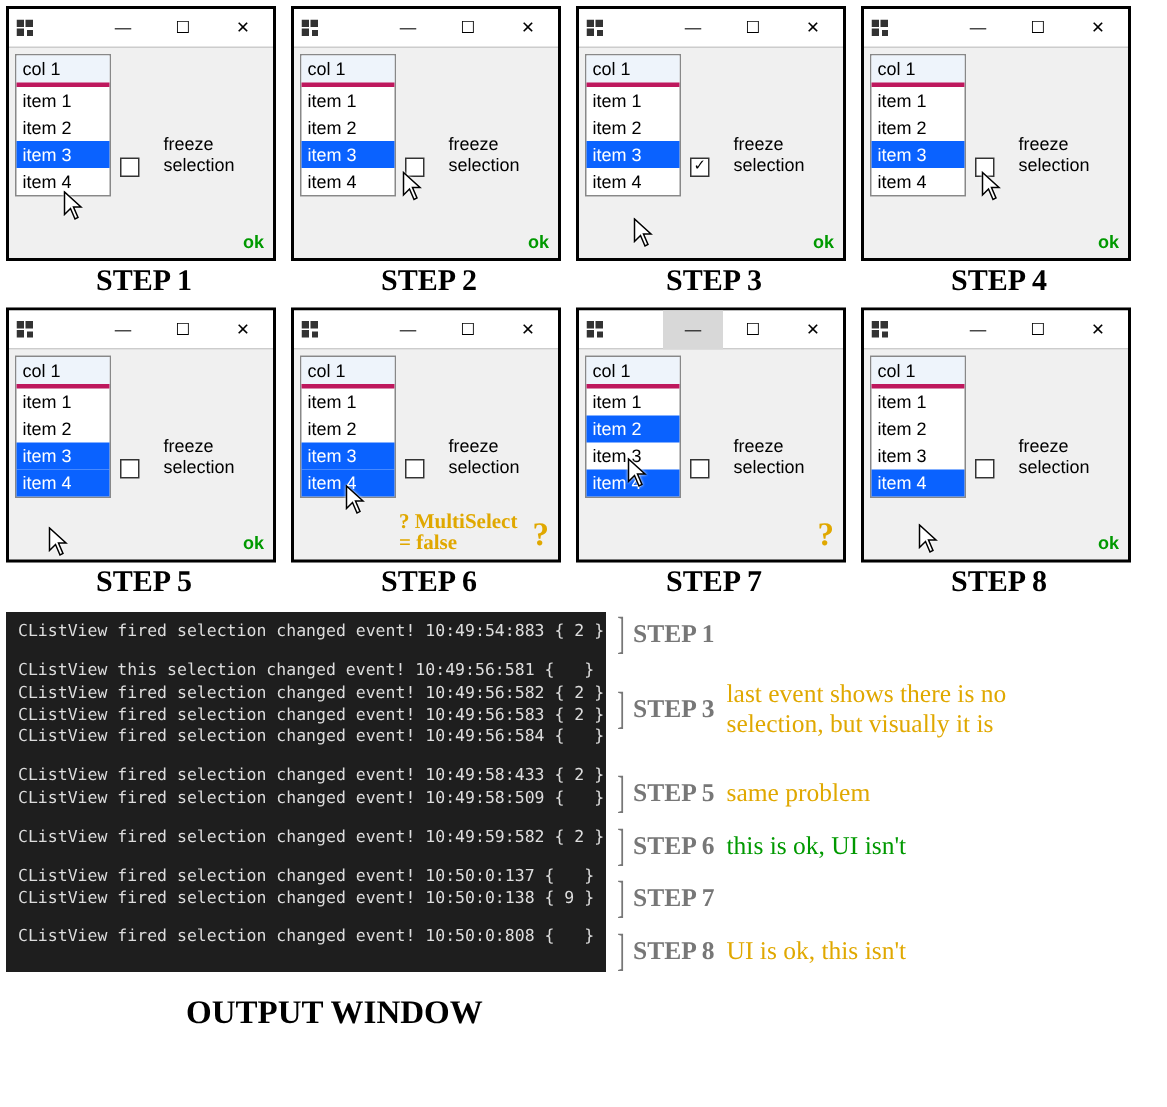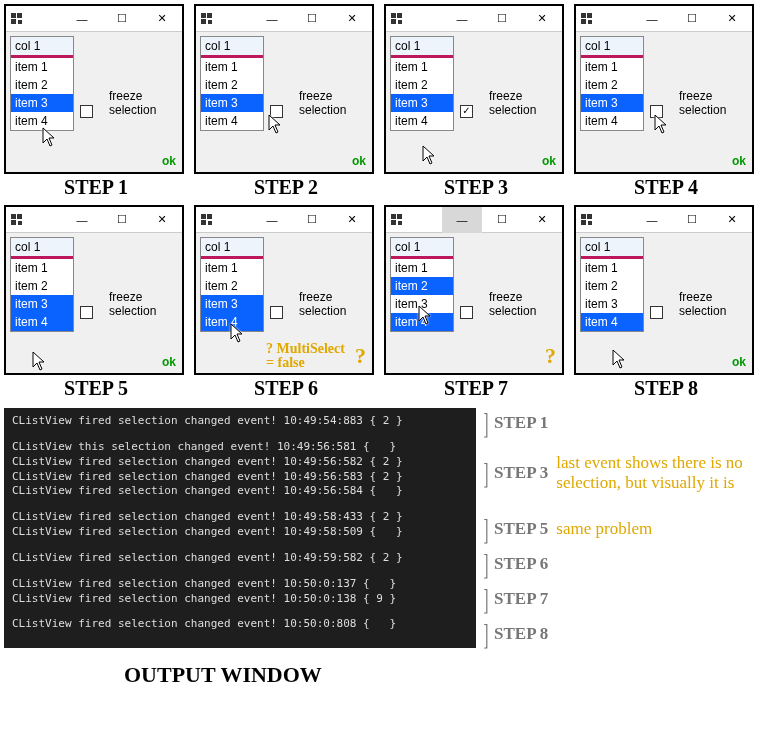--- a/index.html
+++ b/index.html
@@ -120,21 +120,21 @@
   .step-title {
     text-align: center;
     font-family: "Times New Roman", serif;
     font-weight: bold;
     font-size: 20px;
     margin-top: 2px;
   }
   
   .output-block { display:flex; }
   .terminal {
-    width: 472px;
+    width: 400px;
     background: #1e1e1e;
     color: #ddd;
     font-family: Consolas, monospace;
     font-size: 11px;
     padding: 6px 8px;
     line-height: 1.35;
   }
   .term-line { white-space: pre; }
   .term-gap { height: 11px; }
   .annos {
@@ -494,24 +494,26 @@
         <span class="anno-note note-yellow">last event shows there is no<br>selection, but visually it is</span>
       </div>
       <div class="anno-row" style="height: 41px;">
         <span class="bracket">]</span>
         <span class="anno-step">STEP 5</span>
         <span class="anno-note note-yellow">same problem</span>
       </div>
       <div class="anno-row" style="height: 29px;">
         <span class="bracket">]</span>
         <span class="anno-step">STEP 6</span>
+        <span class="anno-note note-green">this is ok, UI isn't</span>
       </div>
       <div class="anno-row" style="height: 41px;">
         <span class="bracket">]</span>
         <span class="anno-step">STEP 7</span>
       </div>
       <div class="anno-row" style="height: 29px;">
         <span class="bracket">]</span>
         <span class="anno-step">STEP 8</span>
+        <span class="anno-note note-yellow">UI is ok, this isn't</span>
       </div>
     </div>
 </div>
 <div class="output-title">OUTPUT WINDOW</div>
 
 </body></html>

